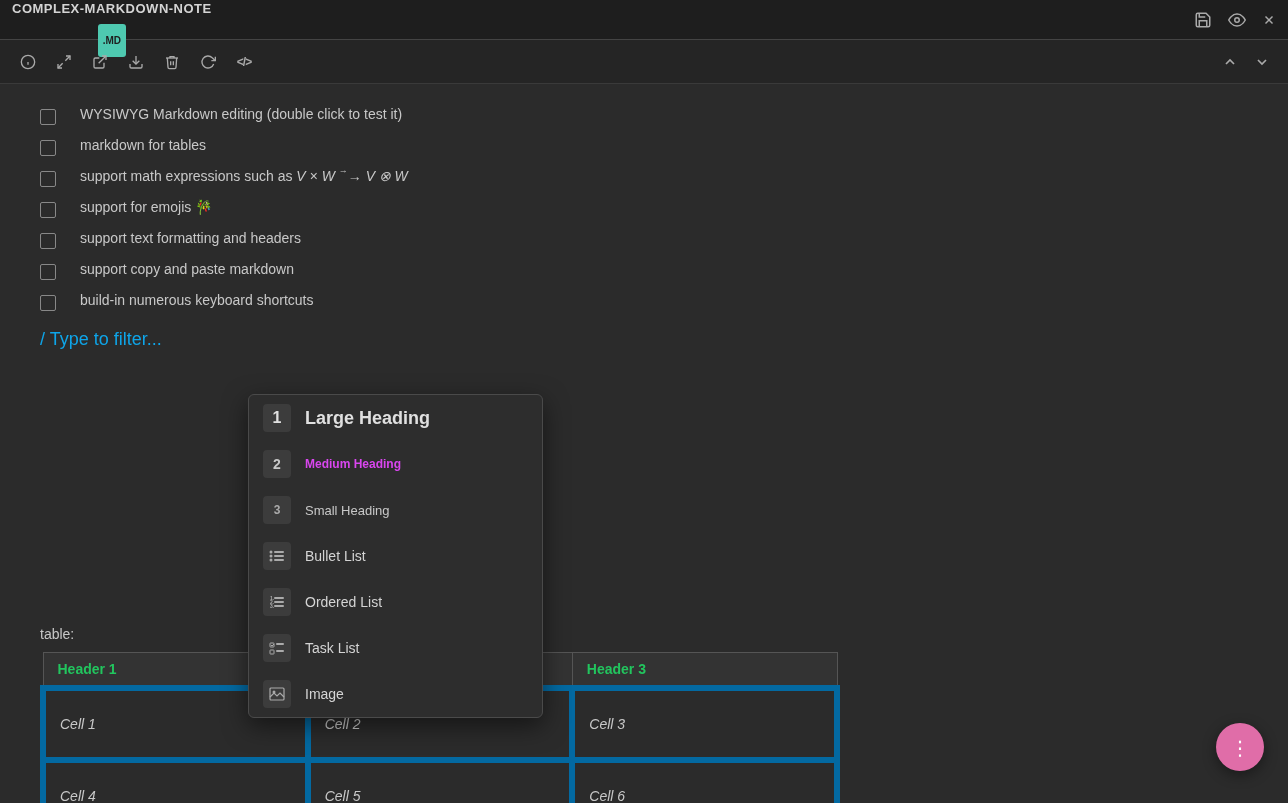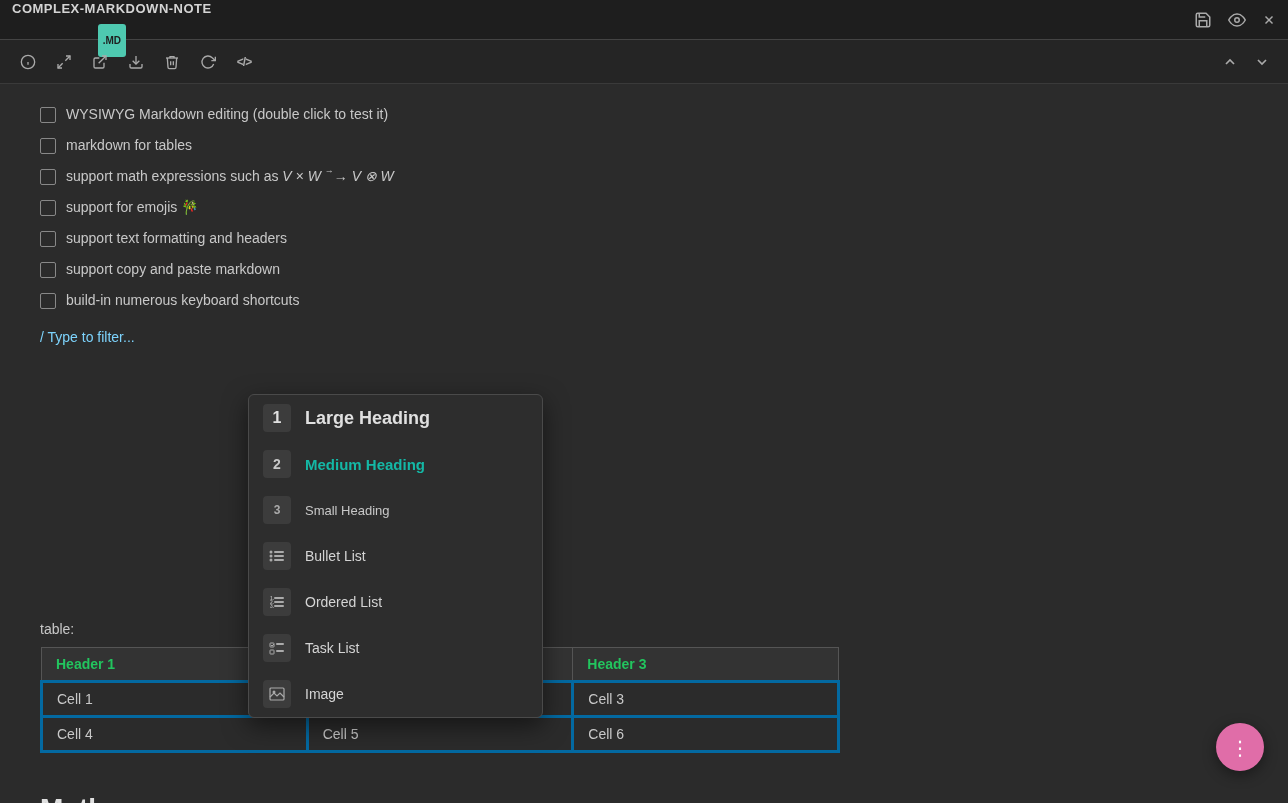--- a/index.html
+++ b/index.html
@@ -112,23 +112,23 @@
       flex: 1;
       padding: 20px 40px;
       overflow-y: auto;
       background: #2b2b2b;
       position: relative;
     }
 
     
     .checklist-item {
       display: flex;
-      align-items: center;
+      align-items: flex-end;
       margin-bottom: 10px;
-      gap: 10px;
+      gap: 24px;
     }
     .checkbox {
       width: 16px;
       height: 16px;
       border: 1.5px solid #888;
       border-radius: 2px;
       flex-shrink: 0;
       margin-top: 1px;
       background: transparent;
     }
@@ -138,22 +138,22 @@
       font-size: 14px;
     }
     .math-inline {
       font-style: italic;
       color: #c8c8c8;
     }
 
     
     .filter-line {
       margin: 18px 0 6px;
-      color: #7dd3fc;
-      font-size: 14px;
+      color: #0ea5e9;
+      font-size: 18px;
     }
 
     
     .dropdown-menu {
       position: absolute;
       left: 248px;
       top: 310px;
       width: 295px;
       background: #2d2d2d;
       border: 1px solid #4a4a4a;
@@ -180,21 +180,21 @@
       justify-content: center;
       font-size: 13px;
       font-weight: 700;
       color: #c8c8c8;
       flex-shrink: 0;
     }
     .dropdown-item-label {
       font-size: 14px;
     }
     .dropdown-item-label.large { font-size: 18px; font-weight: 700; color: #e0e0e0; }
-    .dropdown-item-label.medium { font-size: 15px; font-weight: 600; color: #14b8a6; text-align: right; }
+    .dropdown-item-label.medium { font-size: 12px; font-weight: 600; color: #d946ef; text-align: right; }
     .dropdown-item-label.small { font-size: 13px; font-weight: 500; color: #c8c8c8; }
 
     
     .table-section {
       margin-top: 30px;
     }
     .table-intro {
       color: #c8c8c8;
       margin-bottom: 10px;
       font-size: 14px;
@@ -207,24 +207,25 @@
     .md-table th {
       background: #333;
       border: 1px solid #555;
       padding: 8px 14px;
       text-align: left;
       font-weight: 600;
       color: #22c55e;
       font-size: 14px;
     }
     .md-table td {
-      border: 3px solid #0369a1;
-      padding: 8px 14px;
+      border: 6px solid #0369a1;
+      padding: 25px 14px;
       color: #c8c8c8;
       font-size: 14px;
+      font-style: italic;
     }
 
     
     .math-heading {
       font-size: 28px;
       font-weight: 700;
       color: #e0e0e0;
       margin-top: 40px;
     }
 

